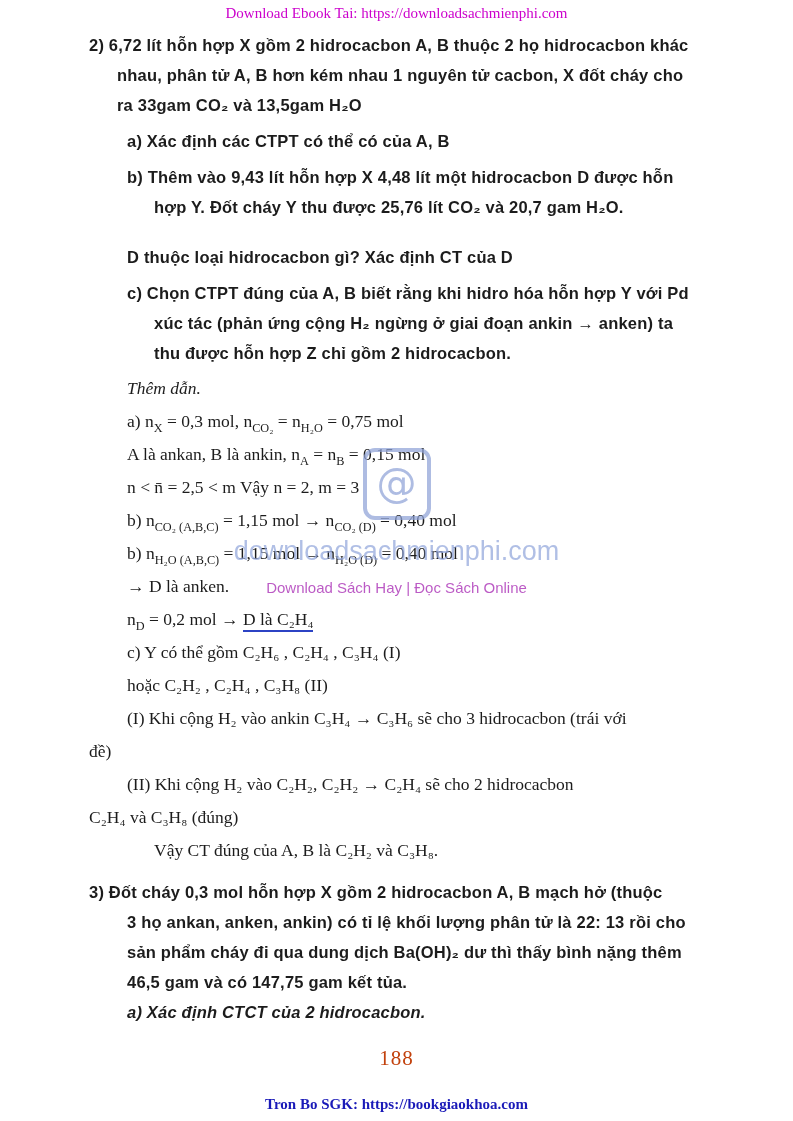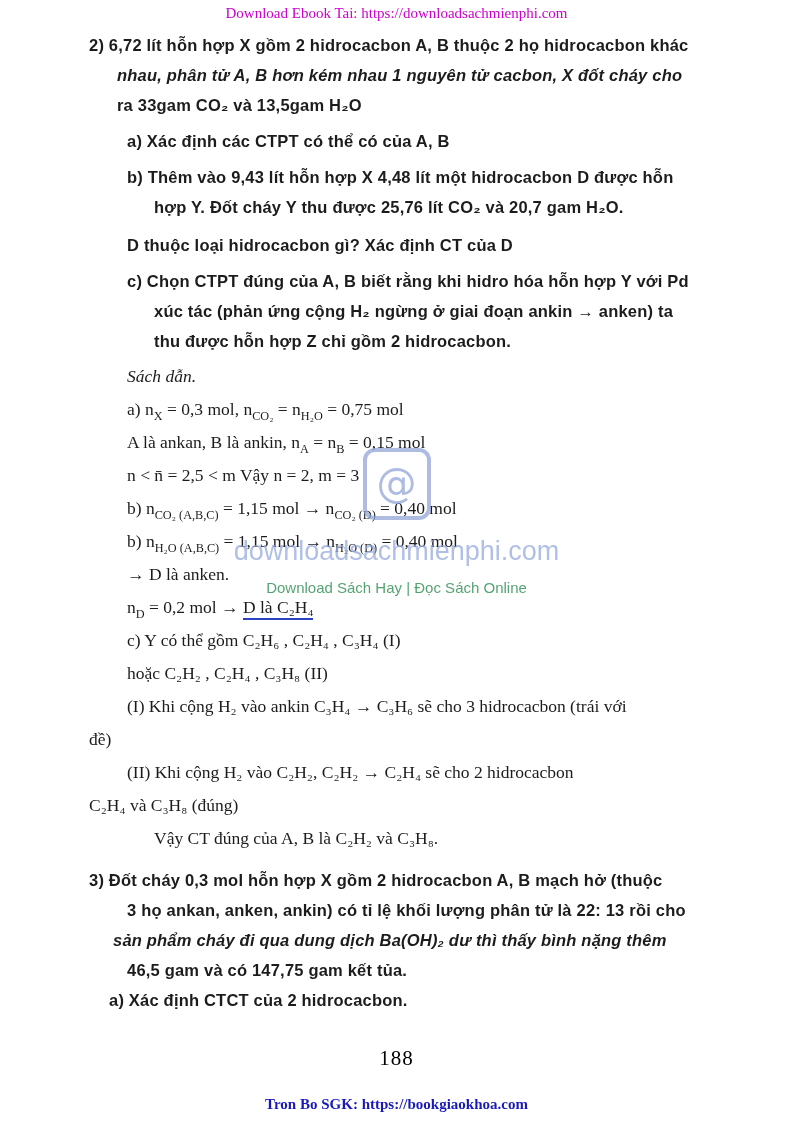--- a/index.html
+++ b/index.html
@@ -13,21 +13,21 @@
     text-align: center; font-size: 15px; color: #cc00cc;
     font-family: "Liberation Serif", serif;
   }
   .footer {
     position: absolute; bottom: 8px; left: 0; width: 100%;
     text-align: center; font-size: 15px; color: #1a1ab8; font-weight: bold;
     font-family: "Liberation Serif", serif;
   }
   .page-number {
     position: absolute; bottom: 50px; left: 0; width: 100%;
-    text-align: center; font-size: 21px; color: #000000; letter-spacing: 1px;
+    text-align: center; font-size: 21px; color: #c2410c; letter-spacing: 1px;
   }
   .content {
     position: absolute; top: 30px; left: 89px; width: 675px; z-index: 1;
   }
   .line { white-space: nowrap; }
   .prob {
     font-family: "Liberation Sans", sans-serif; font-weight: 700;
     font-size: 16.5px; line-height: 30px; letter-spacing: 0.2px;
   }
   .sol {
@@ -45,59 +45,59 @@
     margin: 0 auto 16px auto; color: #8fa3d8;
     font-family: "DejaVu Sans", sans-serif; font-size: 40px; line-height: 62px;
     text-align: center;
   }
   .wm-site {
     font-family: "Liberation Sans", sans-serif; font-size: 27px;
     color: #93a7dc; margin-bottom: 12px;
   }
   .wm-tag {
     font-family: "Liberation Sans", sans-serif; font-size: 15px;
-    color: #15803d;
+    color: #a21caf;
   }
 </style>
 </head>
 <body>
 
 <div class="header">Download Ebook Tai: https://downloadsachmienphi.com</div>
 
 <div class="content">
     <div class="line prob">2) 6,72 lít hỗn hợp X gồm 2 hidrocacbon A, B thuộc 2 họ hidrocacbon khác</div>
-    <div class="line prob" style="margin-left: 28px; font-style: italic;">nhau, phân tử A, B hơn kém nhau 1 nguyên tử cacbon, X đốt cháy cho</div>
+    <div class="line prob" style="margin-left: 28px;">nhau, phân tử A, B hơn kém nhau 1 nguyên tử cacbon, X đốt cháy cho</div>
     <div class="line prob" style="margin-left: 28px;">ra 33gam CO₂ và 13,5gam H₂O</div>
     <div class="line prob" style="margin-left: 38px; margin-top: 6px;">a) Xác định các CTPT có thể có của A, B</div>
     <div class="line prob" style="margin-left: 38px; margin-top: 6px;">b) Thêm vào 9,43 lít hỗn hợp X 4,48 lít một hidrocacbon D được hỗn</div>
     <div class="line prob" style="margin-left: 65px;">hợp Y. Đốt cháy Y thu được 25,76 lít CO₂ và 20,7 gam H₂O.</div>
-    <div class="line prob" style="margin-left: 38px; margin-top: 8px;">D thuộc loại hidrocacbon gì? Xác định CT của D</div>
+    <div class="line prob" style="margin-left: 38px; margin-top: 20px;">D thuộc loại hidrocacbon gì? Xác định CT của D</div>
     <div class="line prob" style="margin-left: 38px; margin-top: 6px;">c) Chọn CTPT đúng của A, B biết rằng khi hidro hóa hỗn hợp Y với Pd</div>
     <div class="line prob" style="margin-left: 65px;">xúc tác (phản ứng cộng H₂ ngừng ở giai đoạn ankin → anken) ta</div>
     <div class="line prob" style="margin-left: 65px;">thu được hỗn hợp Z chỉ gồm 2 hidrocacbon.</div>
-    <div class="line sol italic" style="margin-left: 38px; margin-top: 4px;">Sách dẫn.</div>
+    <div class="line sol italic" style="margin-left: 38px; margin-top: 4px;">Thêm dẫn.</div>
     <div class="line sol" style="margin-left: 38px;">a) n<sub>X</sub> = 0,3 mol, n<sub>CO₂</sub> = n<sub>H₂O</sub> = 0,75 mol</div>
     <div class="line sol" style="margin-left: 38px;">A là ankan, B là ankin, n<sub>A</sub> = n<sub>B</sub> = 0,15 mol</div>
     <div class="line sol" style="margin-left: 38px;">n &lt; n̄ = 2,5 &lt; m Vậy n = 2, m = 3</div>
     <div class="line sol" style="margin-left: 38px;">b) n<sub>CO₂ (A,B,C)</sub> = 1,15 mol → n<sub>CO₂ (D)</sub> = 0,40 mol</div>
     <div class="line sol" style="margin-left: 38px;">b) n<sub>H₂O (A,B,C)</sub> = 1,15 mol → n<sub>H₂O (D)</sub> = 0,40 mol</div>
     <div class="line sol" style="margin-left: 38px;">→ D là anken.</div>
     <div class="line sol" style="margin-left: 38px;">n<sub>D</sub> = 0,2 mol → <span class="blue-underline">D là C₂H₄</span></div>
     <div class="line sol" style="margin-left: 38px;">c) Y có thể gồm C₂H₆ , C₂H₄ , C₃H₄ (I)</div>
     <div class="line sol" style="margin-left: 38px;">hoặc C₂H₂ , C₂H₄ , C₃H₈ (II)</div>
     <div class="line sol" style="margin-left: 38px;">(I) Khi cộng H₂ vào ankin C₃H₄ → C₃H₆ sẽ cho 3 hidrocacbon (trái với</div>
     <div class="line sol">đề)</div>
     <div class="line sol" style="margin-left: 38px;">(II) Khi cộng H₂ vào C₂H₂, C₂H₂ → C₂H₄ sẽ cho 2 hidrocacbon</div>
     <div class="line sol">C₂H₄ và C₃H₈ (đúng)</div>
     <div class="line sol" style="margin-left: 65px;">Vậy CT đúng của A, B là C₂H₂ và C₃H₈.</div>
     <div class="line prob" style="margin-top: 10px;">3) Đốt cháy 0,3 mol hỗn hợp X gồm 2 hidrocacbon A, B mạch hở (thuộc</div>
     <div class="line prob" style="margin-left: 38px;">3 họ ankan, anken, ankin) có tỉ lệ khối lượng phân tử là 22: 13 rồi cho</div>
-    <div class="line prob" style="margin-left: 24px; font-style: italic;">sản phẩm cháy đi qua dung dịch Ba(OH)₂ dư thì thấy bình nặng thêm</div>
+    <div class="line prob" style="margin-left: 38px;">sản phẩm cháy đi qua dung dịch Ba(OH)₂ dư thì thấy bình nặng thêm</div>
     <div class="line prob" style="margin-left: 38px;">46,5 gam và có 147,75 gam kết tủa.</div>
-    <div class="line prob" style="margin-left: 20px;">a) Xác định CTCT của 2 hidrocacbon.</div>
+    <div class="line prob" style="margin-left: 38px; font-style: italic;">a) Xác định CTCT của 2 hidrocacbon.</div>
   </div>
 
 <div class="watermark">
   <div class="wm-box">@</div>
   <div class="wm-site">downloadsachmienphi.com</div>
   <div class="wm-tag">Download Sách Hay | Đọc Sách Online</div>
 </div>
 
 <div class="page-number">188</div>
 

